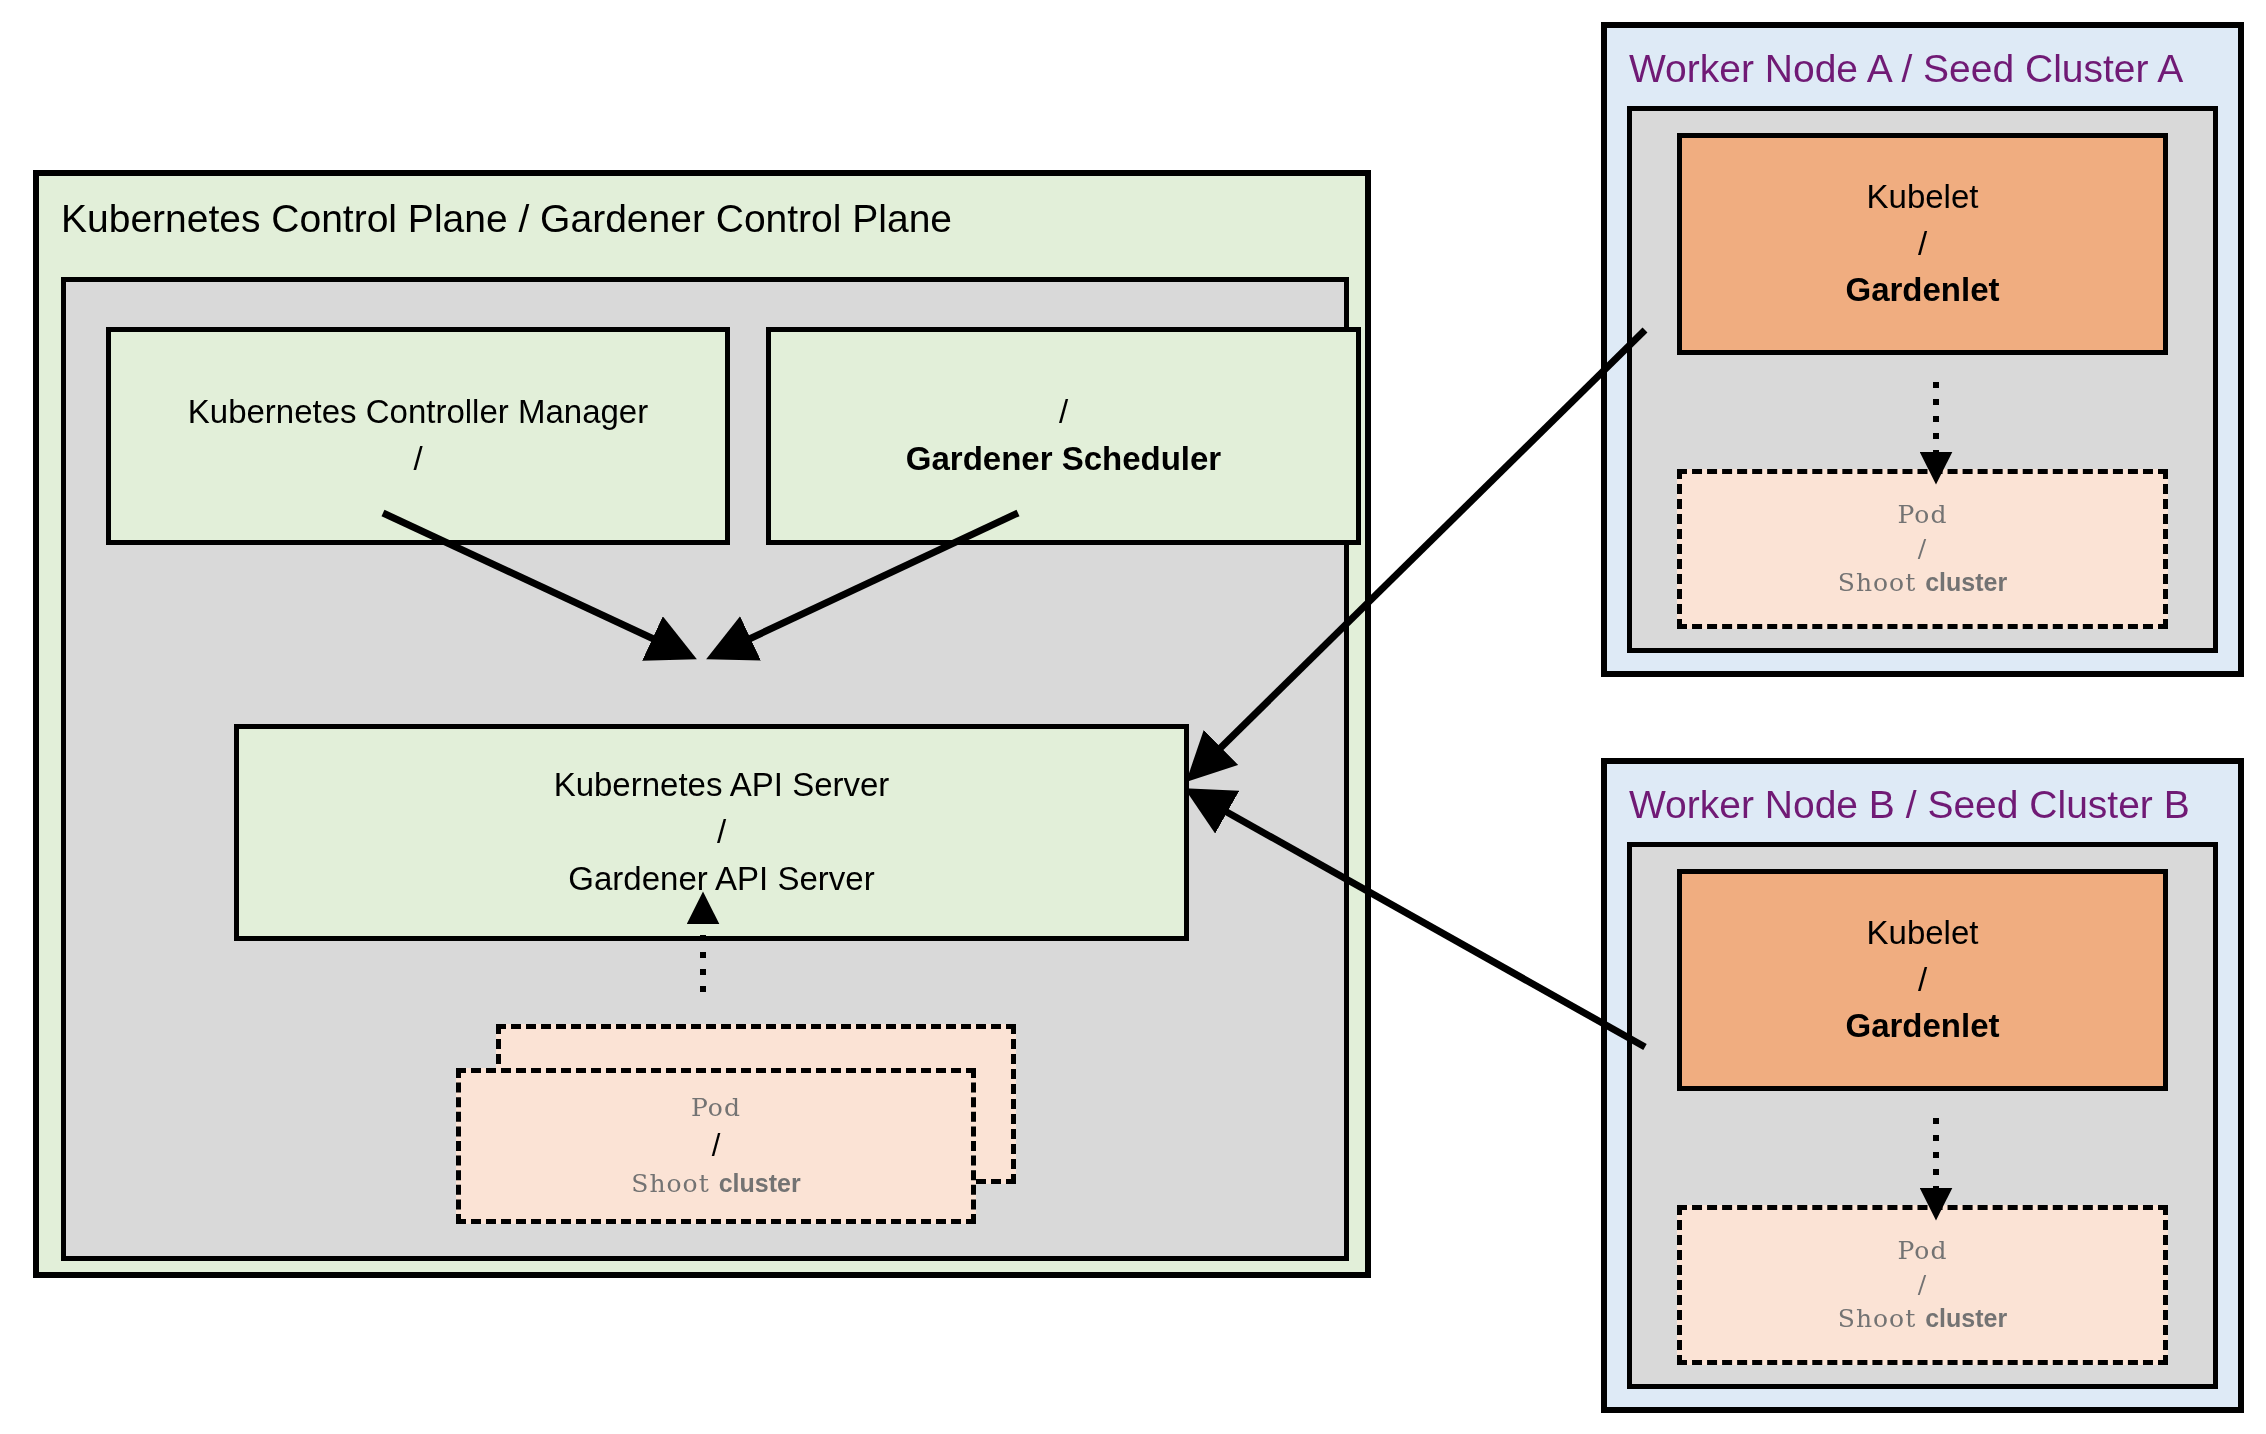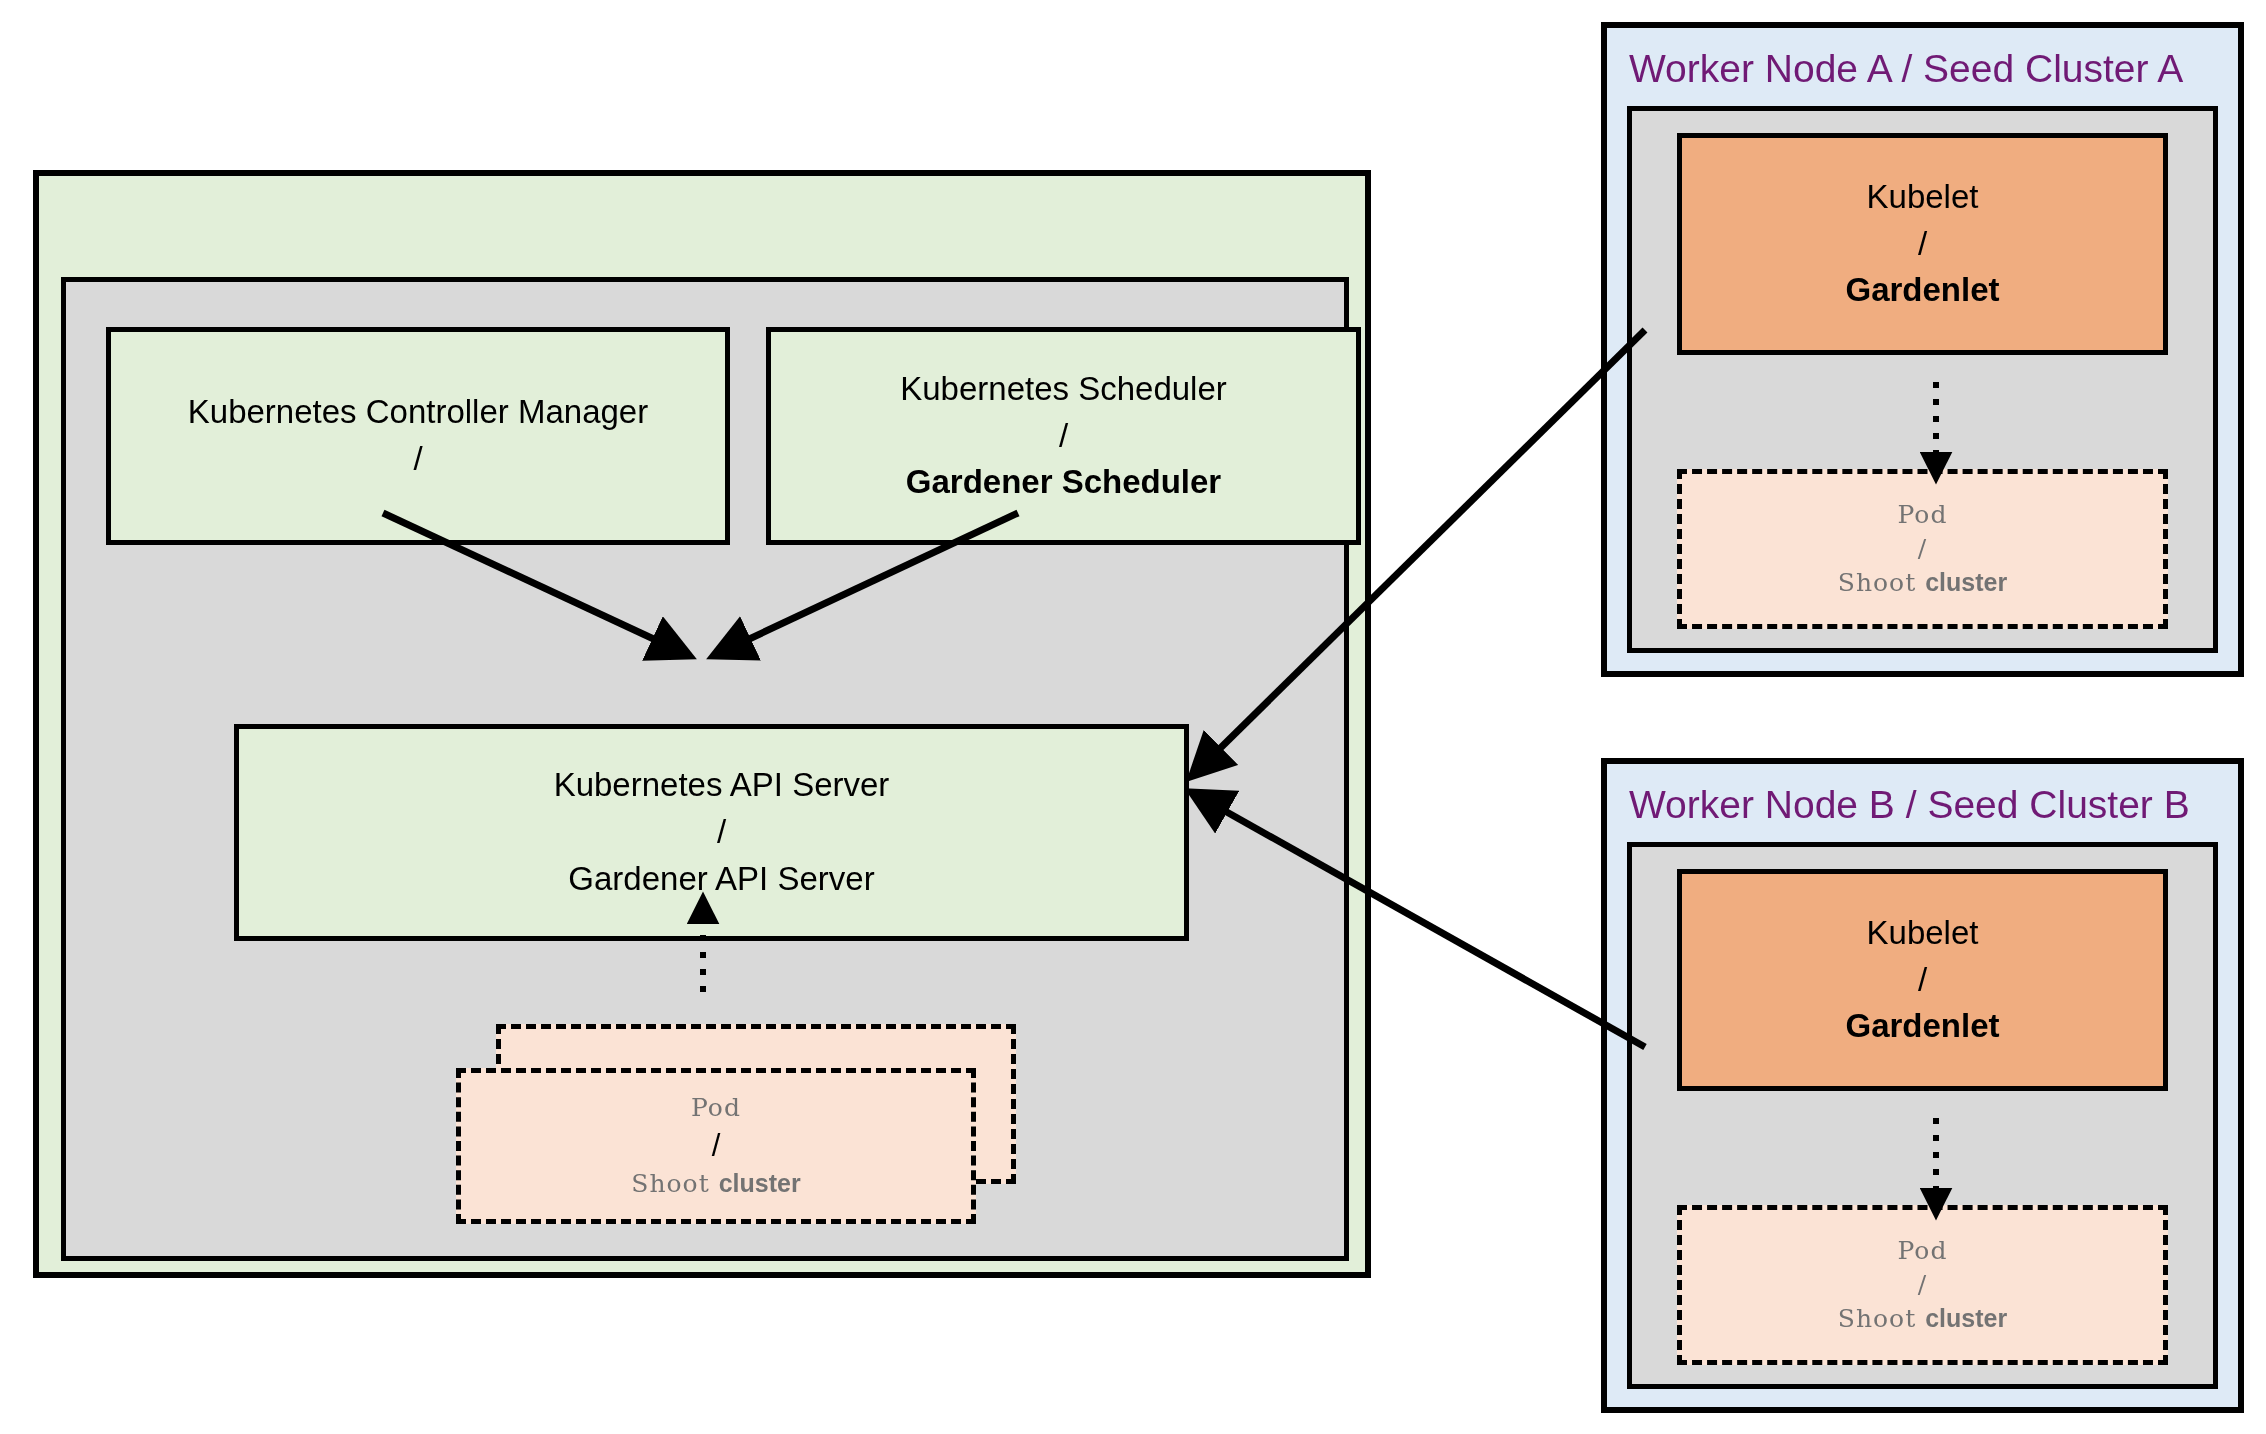--- a/index.html
+++ b/index.html
@@ -81,30 +81,30 @@
   #worker-b { left: 1601px; top: 758px; width: 643px; height: 655px; }
   #worker-b .wn-pod { top: 358px; }
 
   
   #arrows { position: absolute; left: 0; top: 0; width: 2266px; height: 1434px; pointer-events: none; }
 </style>
 </head>
 <body>
 
 <div class="abs" id="control-plane">
+  <div id="control-plane-title">Kubernetes Control Plane / Gardener Control Plane</div>
 
   <div id="control-plane-inner">
 
     <div class="green-box" id="controller-manager-box">
       <span class="ln">Kubernetes Controller Manager</span>
       <span class="ln">/</span>
     </div>
 
     <div class="green-box" id="scheduler-box">
-      <span class="ln">Kubernetes Scheduler</span>
       <span class="ln">/</span>
       <span class="ln bold">Gardener Scheduler</span>
     </div>
 
     <div class="green-box" id="api-server-box">
       <span class="ln">Kubernetes API Server</span>
       <span class="ln">/</span>
       <span class="ln">Gardener API Server</span>
     </div>
 

